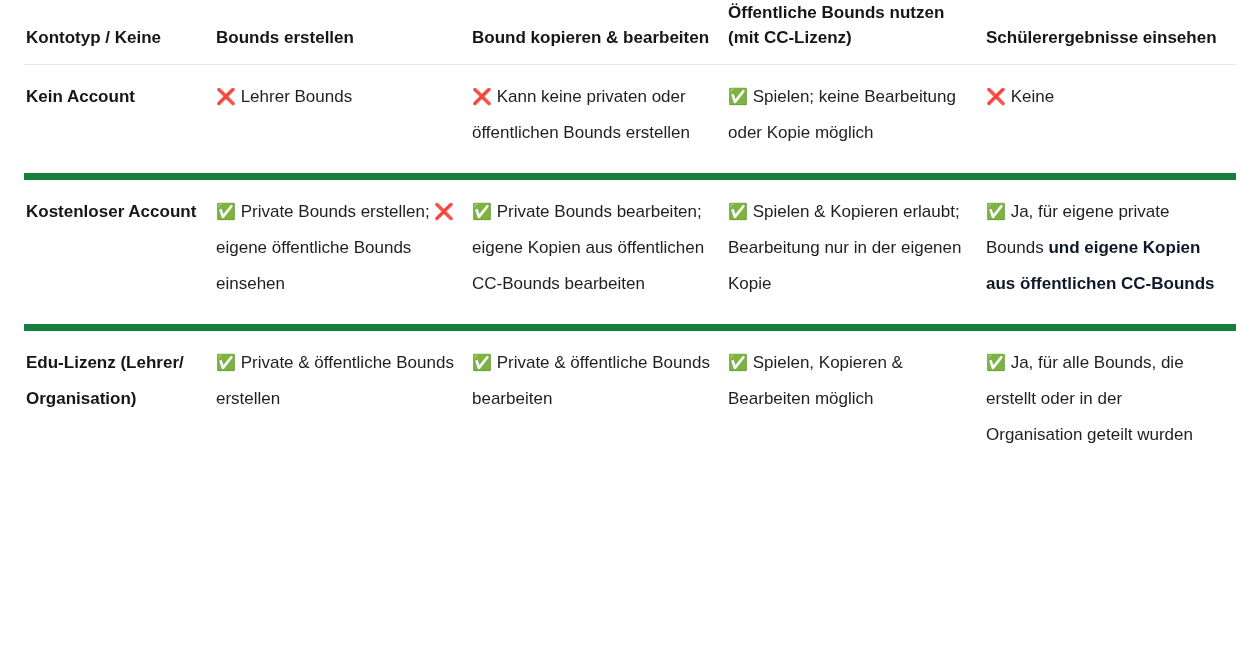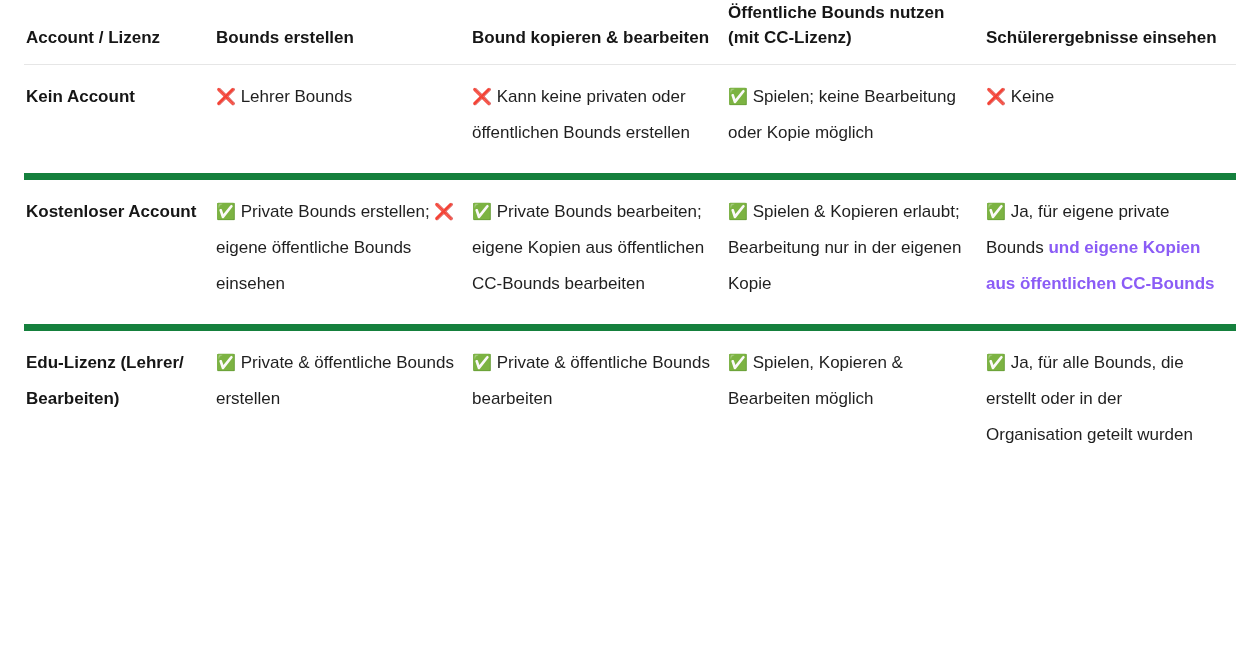--- a/index.html
+++ b/index.html
@@ -62,37 +62,37 @@
 
   .ico {
     display: inline-block;
     font-family: "DejaVu Sans", sans-serif;
     font-size: 16px;
     line-height: 36px;
     vertical-align: baseline;
   }
   .ico.cross { color: #f0226a; }
   .ico.check { color: #3bbf6a; }
-  b.em { font-weight: bold; color: #8b5cf6; }
+  b.em { font-weight: bold; color: #0f172a; }
 </style>
 </head>
 <body>
 
 <div class="page">
   <table class="compare">
     <colgroup>
       <col class="c0">
         <col class="c1">
         <col class="c2">
         <col class="c3">
         <col class="c4">
     </colgroup>
     <thead>
       <tr>
-        <th class="first">Account / Lizenz</th>
+        <th class="first">Kontotyp / Keine</th>
         <th>Bounds erstellen</th>
         <th>Bound kopieren &amp; bearbeiten</th>
         <th>Öffentliche Bounds nutzen (mit CC-Lizenz)</th>
         <th>Schülerergebnisse einsehen</th>
       </tr>
     </thead>
     <tbody>
 
       <tr>
         <td class="rowhead">Kein Account</td>
@@ -131,21 +131,21 @@
           <span>Spielen &amp; Kopieren erlaubt; Bearbeitung nur in der eigenen Kopie</span>
         </td>
         <td>
           <span class="ico check">✅</span>
           <span>Ja, für eigene private Bounds </span>
           <b class="em">und eigene Kopien aus öffentlichen CC-Bounds</b>
         </td>
       </tr>
 
       <tr>
-        <td class="rowhead">Edu-Lizenz (Lehrer/ Bearbeiten)</td>
+        <td class="rowhead">Edu-Lizenz (Lehrer/ Organisation)</td>
         <td>
           <span class="ico check">✅</span>
           <span>Private &amp; öffentliche Bounds erstellen</span>
         </td>
         <td>
           <span class="ico check">✅</span>
           <span>Private &amp; öffentliche Bounds bearbeiten</span>
         </td>
         <td>
           <span class="ico check">✅</span>

